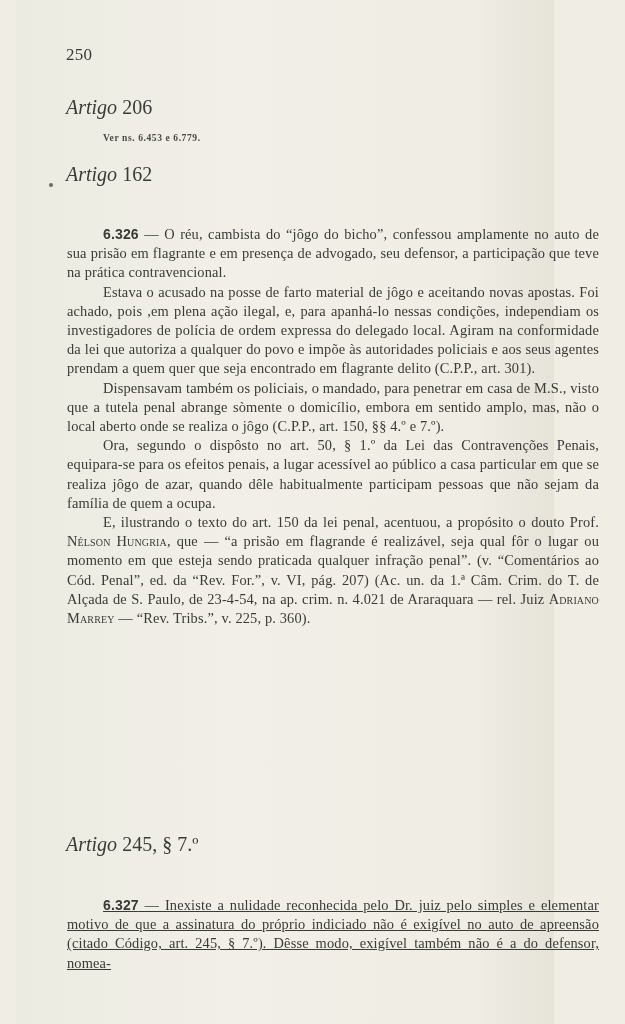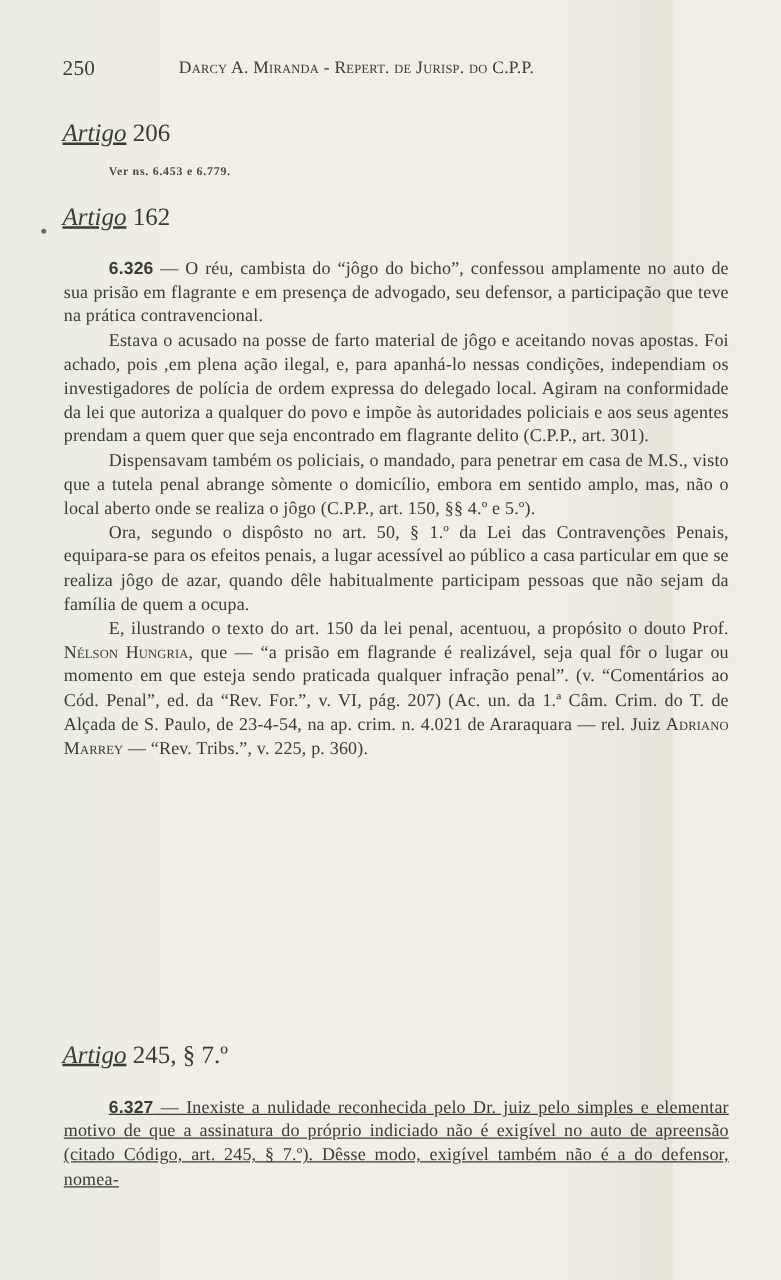--- a/index.html
+++ b/index.html
@@ -4,85 +4,85 @@
 <style>
   html, body { margin: 0; padding: 0; }
   body {
     width: 625px; height: 1024px; overflow: hidden;
     background: #efede4;
     font-family: "Liberation Serif", "DejaVu Serif", serif;
     color: #3a3a36;
     position: relative;
   }
   .page {
-    position: absolute; left: 0; top: 0; width: 538px; height: 1024px;
+    position: absolute; left: 16px; top: 0; width: 538px; height: 1024px;
     background: linear-gradient(90deg, #ecebe2 0%, #f1efe7 40%, #efede4 85%, #e6e3d9 100%);
   }
   .running-head {
     position: absolute; top: 45px; left: 50px; width: 520px;
     font-size: 15px; letter-spacing: 0.2px;
   }
   .running-head .pgnum { font-size: 17px; font-weight: normal; }
   .running-head .title {
     position: absolute; left: 93px; top: 2px;
     font-variant: small-caps; font-size: 14px;
   }
   .heading {
     position: absolute; left: 50px;
     font-size: 20px;
   }
-  .heading .it { font-style: italic; text-decoration: underline; }
+  .heading .it { font-style: italic; }
   .ref-note {
     position: absolute; left: 87px; top: 133px;
     font-size: 9.5px; letter-spacing: 0.6px; font-weight: bold; color: #4a4944;
   }
   .dot {
     position: absolute; left: 33px; top: 183px; width: 4px; height: 4px;
     border-radius: 50%; background: #6a6a64;
   }
   .body {
     position: absolute; left: 51px; width: 532px;
     font-size: 14.4px; line-height: 19.2px; text-align: justify;
     letter-spacing: 0.15px;
+    margin-top: 20px;
   }
   .body p { margin: 0; text-indent: 36px; }
   .body .entry-num {
     font-family: "Liberation Sans", "DejaVu Sans", sans-serif;
     font-weight: bold; font-size: 14px;
   }
   .sc { font-variant: small-caps; }
 </style>
 </head>
 <body>
 
 <div class="page">
 
   <div class="running-head">
     <span class="pgnum">250</span>
-    <span class="title">Darcy A. Miranda - Repert. de Jurisp. do C.P.P.</span>
   </div>
 
   <div class="heading" style="top:96px;">
     <span class="it">Artigo</span>
     <span>206</span>
   </div>
 
   <div class="ref-note">Ver ns. 6.453 e 6.779.</div>
 
   <div class="dot"></div>
 
   <div class="heading" style="top:163px;">
     <span class="it">Artigo</span>
     <span>162</span>
   </div>
 
   <div class="body" style="top:205px;">
     <p><span class="entry-num">6.326</span><span> — O réu, cambista do “jôgo do bicho”, confessou amplamente no auto de sua prisão em flagrante e em presença de advogado, seu defensor, a participação que teve na prática contravencional.</span></p>
     <p>Estava o acusado na posse de farto material de jôgo e aceitando novas apostas. Foi achado, pois ,em plena ação ilegal, e, para apanhá-lo nessas condições, independiam os investigadores de polícia de ordem expressa do delegado local. Agiram na conformidade da lei que autoriza a qualquer do povo e impõe às autoridades policiais e aos seus agentes prendam a quem quer que seja encontrado em flagrante delito (C.P.P., art. 301).</p>
-    <p>Dispensavam também os policiais, o mandado, para penetrar em casa de M.S., visto que a tutela penal abrange sòmente o domicílio, embora em sentido amplo, mas, não o local aberto onde se realiza o jôgo (C.P.P., art. 150, §§ 4.º e 5.º).</p>
+    <p>Dispensavam também os policiais, o mandado, para penetrar em casa de M.S., visto que a tutela penal abrange sòmente o domicílio, embora em sentido amplo, mas, não o local aberto onde se realiza o jôgo (C.P.P., art. 150, §§ 4.º e 7.º).</p>
     <p>Ora, segundo o dispôsto no art. 50, § 1.º da Lei das Contravenções Penais, equipara-se para os efeitos penais, a lugar acessível ao público a casa particular em que se realiza jôgo de azar, quando dêle habitualmente participam pessoas que não sejam da família de quem a ocupa.</p>
     <p><span>E, ilustrando o texto do art. 150 da lei penal, acentuou, a propósito o douto Prof. </span><span class="sc">Nélson Hungria</span><span>, que — “a prisão em flagrande é realizável, seja qual fôr o lugar ou momento em que esteja sendo praticada qualquer infração penal”. (v. “Comentários ao Cód. Penal”, ed. da “Rev. For.”, v. VI, pág. 207) (Ac. un. da 1.ª Câm. Crim. do T. de Alçada de S. Paulo, de 23-4-54, na ap. crim. n. 4.021 de Araraquara — rel. Juiz </span><span class="sc">Adriano Marrey</span><span> — “Rev. Tribs.”, v. 225, p. 360).</span></p>
   </div>
 
   <div class="heading" style="top:833px;text-align:center;">
     <span class="it">Artigo</span>
     <span>245, § 7.º</span>
   </div>
 
   <div class="body" style="top:876px;text-decoration:underline;">

